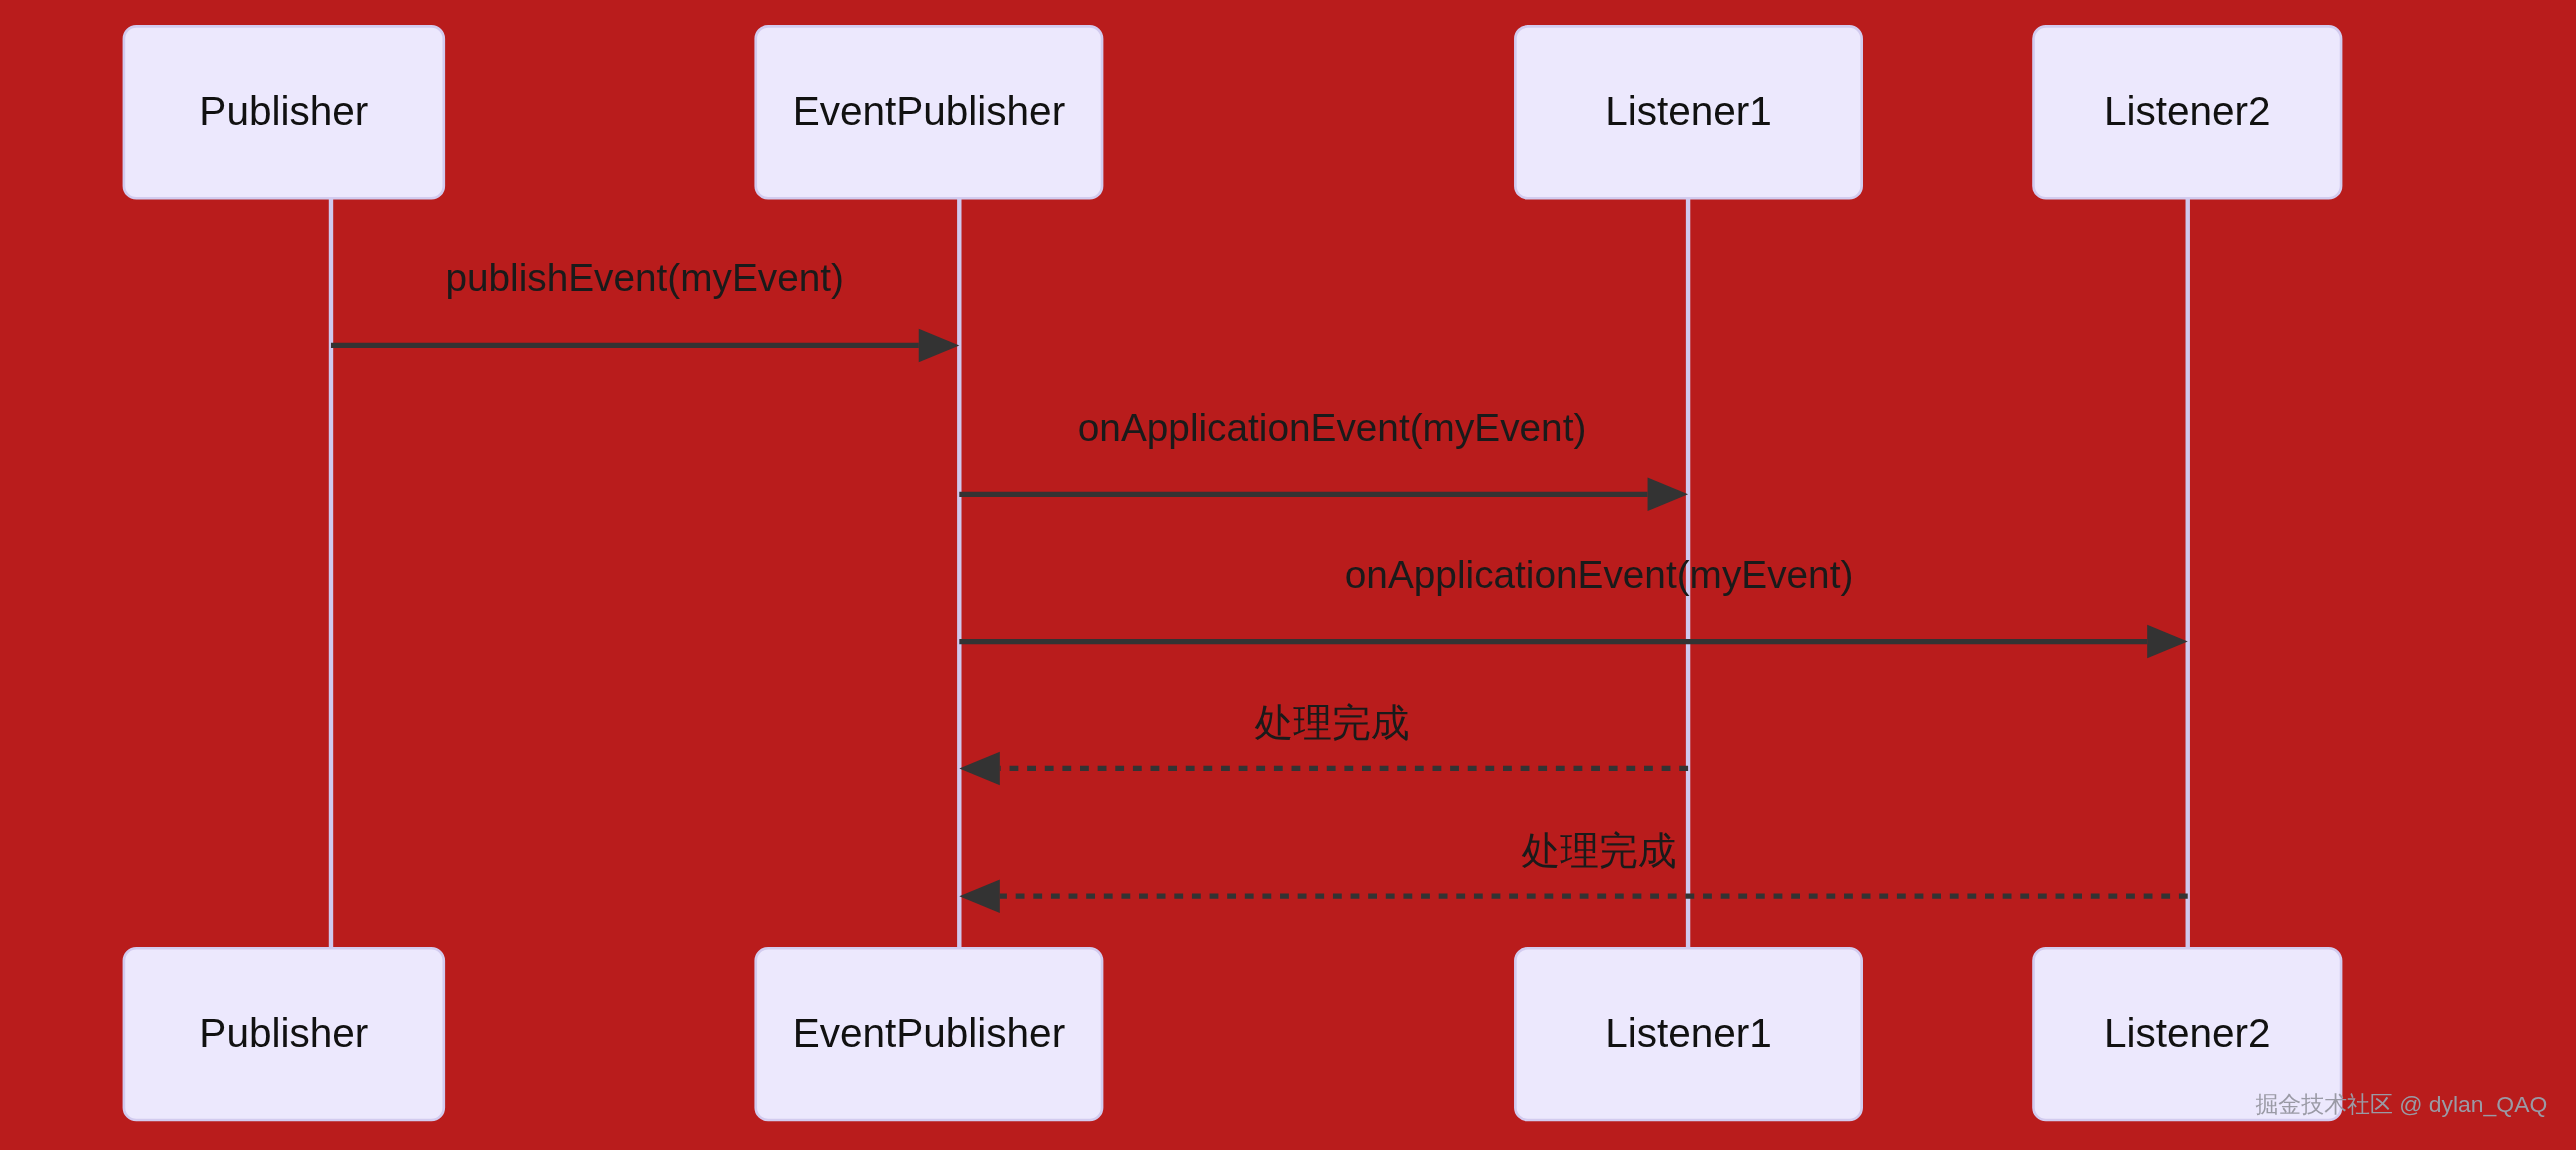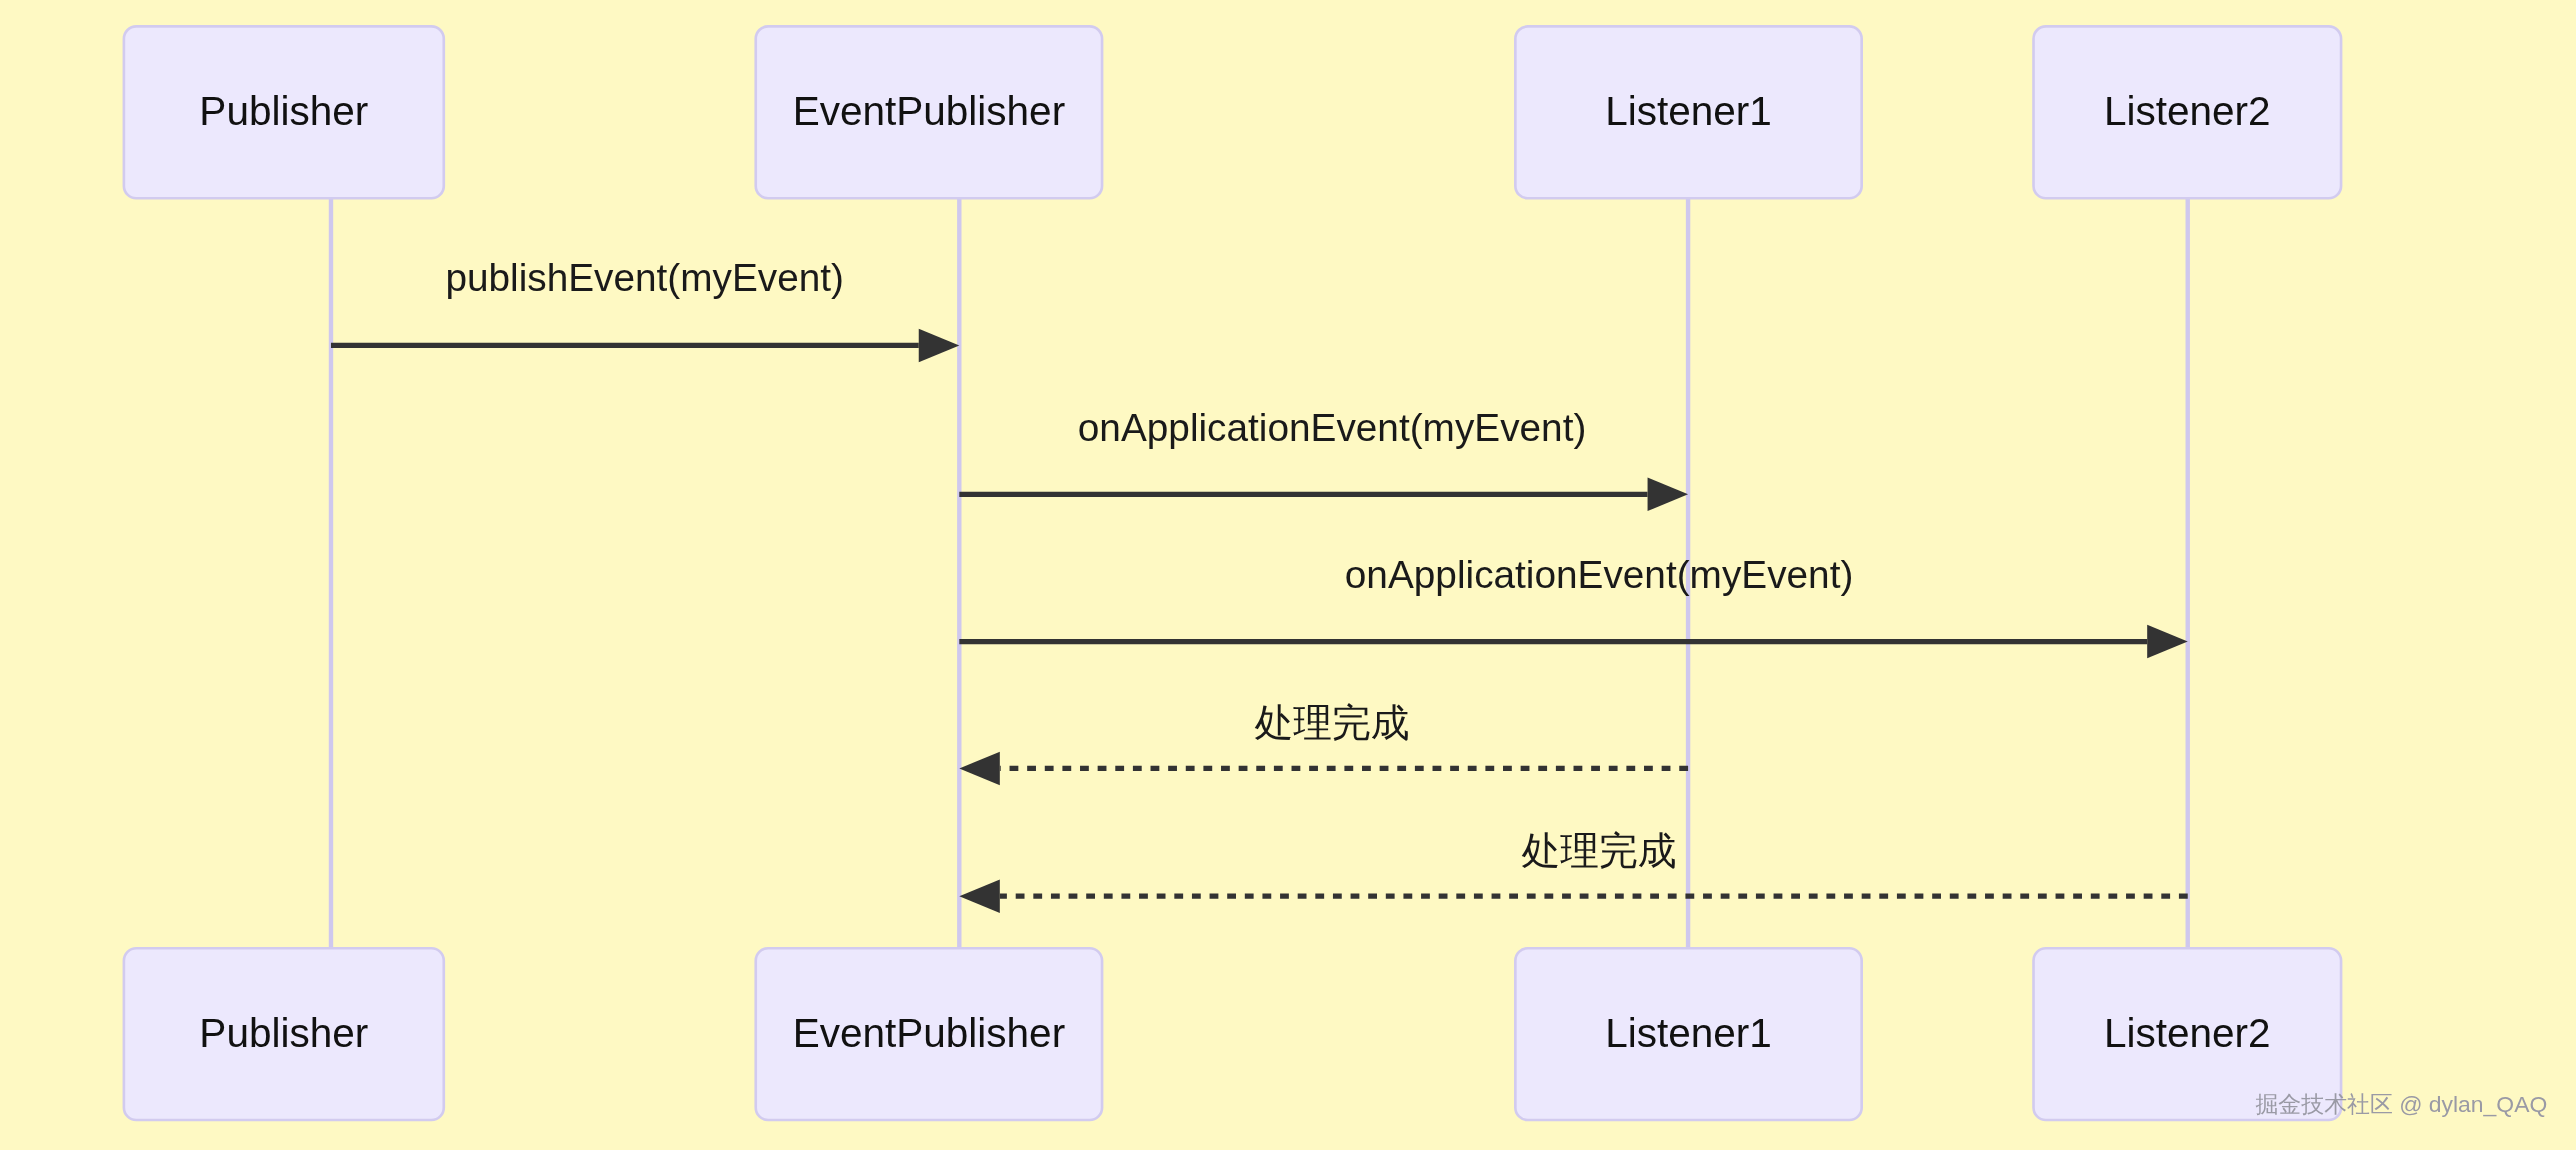--- a/index.html
+++ b/index.html
@@ -8,21 +8,21 @@
     padding: 0;
     background: #ffffff;
   }
   body {
     font-family: "Liberation Sans", "DejaVu Sans", sans-serif;
   }
   #diagram-root {
     position: relative;
     width: 2576px;
     height: 1150px;
-    background: #fef9c3;
+    background: #b91c1c;
     overflow: hidden;
   }
   #diagram-svg {
     position: absolute;
     left: 0;
     top: 0;
     width: 2576px;
     height: 1150px;
     display: block;
   }

